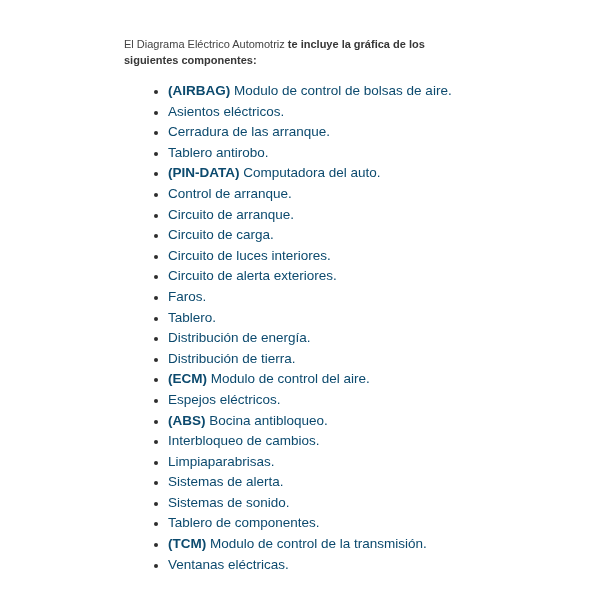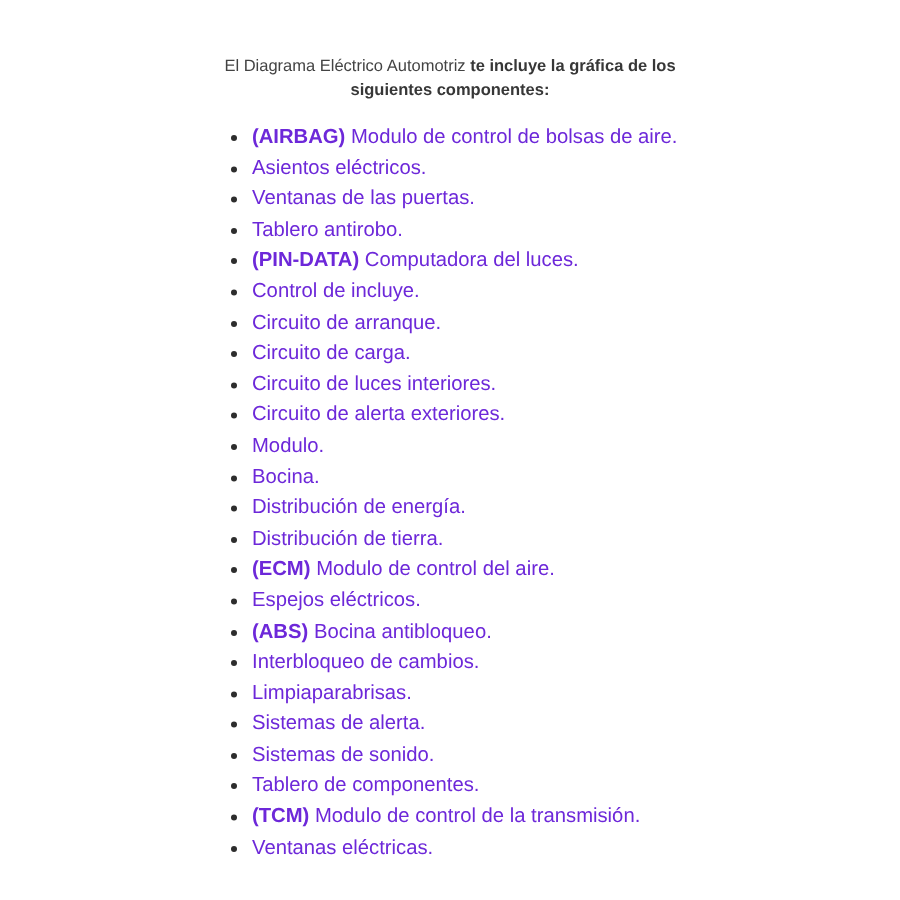--- a/index.html
+++ b/index.html
@@ -13,68 +13,67 @@
   }
   .page {
     position: relative;
     width: 600px;
     height: 600px;
     background: #ffffff;
   }
   .heading {
     margin: 36px auto 12px auto;
     max-width: 352px;
-    text-align: center;
     font-size: 11px;
     line-height: 16px;
     color: #434343;
   }
   .heading .bold {
     font-weight: 700;
     color: #373737;
   }
   ul.component-list {
     margin: 13px 0 0 0;
     padding: 0 0 0 168px;
     list-style: disc outside;
     color: #2d2d2d;
   }
   ul.component-list li {
     font-size: 13.5px;
     line-height: 20.6px;
-    color: #6d28d9;
+    color: #0c4a6e;
   }
   ul.component-list li::marker {
     font-size: 12px;
     color: #2d2d2d;
   }
   .bold-prefix {
     font-weight: 700;
   }
 </style>
 </head>
 <body>
 
 <div class="page">
 
   <p class="heading"><span>El Diagrama Eléctrico Automotriz </span><span class="bold">te incluye la gráfica de los siguientes componentes:</span></p>
 
   <ul class="component-list">
       <li><span class="bold-prefix">(AIRBAG) </span><span>Modulo de control de bolsas de aire.</span></li>
       <li><span>Asientos eléctricos.</span></li>
-      <li><span>Ventanas de las puertas.</span></li>
+      <li><span>Cerradura de las arranque.</span></li>
       <li><span>Tablero antirobo.</span></li>
-      <li><span class="bold-prefix">(PIN-DATA) </span><span>Computadora del luces.</span></li>
-      <li><span>Control de incluye.</span></li>
+      <li><span class="bold-prefix">(PIN-DATA) </span><span>Computadora del auto.</span></li>
+      <li><span>Control de arranque.</span></li>
       <li><span>Circuito de arranque.</span></li>
       <li><span>Circuito de carga.</span></li>
       <li><span>Circuito de luces interiores.</span></li>
       <li><span>Circuito de alerta exteriores.</span></li>
-      <li><span>Modulo.</span></li>
-      <li><span>Bocina.</span></li>
+      <li><span>Faros.</span></li>
+      <li><span>Tablero.</span></li>
       <li><span>Distribución de energía.</span></li>
       <li><span>Distribución de tierra.</span></li>
       <li><span class="bold-prefix">(ECM) </span><span>Modulo de control del aire.</span></li>
       <li><span>Espejos eléctricos.</span></li>
       <li><span class="bold-prefix">(ABS) </span><span>Bocina antibloqueo.</span></li>
       <li><span>Interbloqueo de cambios.</span></li>
       <li><span>Limpiaparabrisas.</span></li>
       <li><span>Sistemas de alerta.</span></li>
       <li><span>Sistemas de sonido.</span></li>
       <li><span>Tablero de componentes.</span></li>

